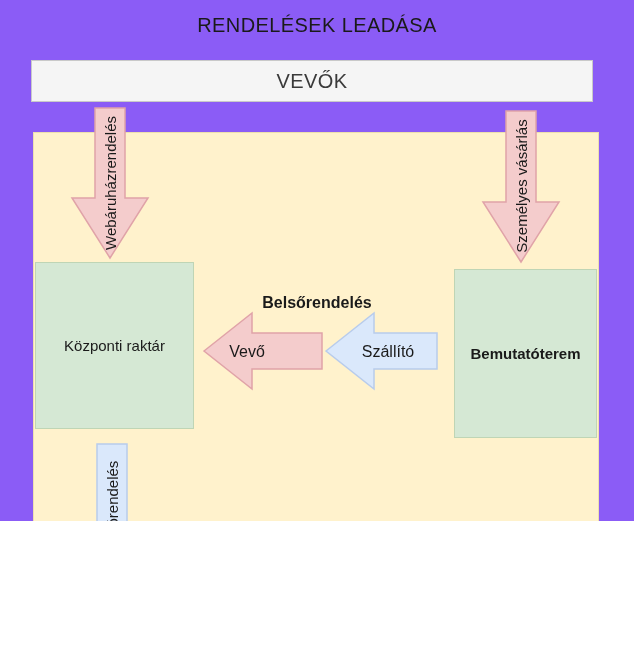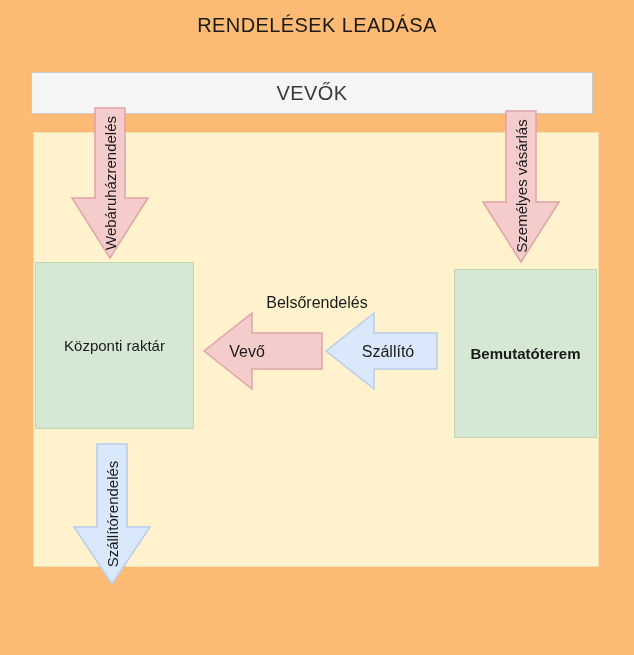--- a/index.html
+++ b/index.html
@@ -1,39 +1,39 @@
 <!DOCTYPE html>
 <html style="--pink-fill: #F4CCCC; --pink-stroke: #E0A3A8; --blue-fill: #DAE8FB; --blue-stroke: #B8CCEC; --green-fill: #D5E8D4; --green-stroke: #BFD5B5; --yellow-fill: #FFF2CC; --yellow-stroke: #EDDFAE; --gray-fill: #F5F5F5; --gray-stroke: #C9C9C9; --orange-fill: #FBE5CC; --orange-stroke: #F1D2A7; --text: #1A1A1A;"><head>
 <meta charset="utf-8">
 <style>
   html,body{margin:0;padding:0;background:#ffffff;}
   body{width:634px;height:655px;font-family:"Liberation Sans",sans-serif;}
-  .canvas{position:relative;width:634px;height:655px;overflow:hidden;background:#fdba74;}
+  .canvas{position:relative;width:634px;height:521px;overflow:hidden;background:#8b5cf6;}
 
   .title{position:absolute;top:14px;left:0;width:634px;text-align:center;
          font-size:20px;color:var(--text);letter-spacing:.4px;}
 
   .bar{position:absolute;display:flex;align-items:center;justify-content:center;
-       font-size:20px;box-sizing:border-box;letter-spacing:.4px;margin-top:12px;}
+       font-size:20px;box-sizing:border-box;letter-spacing:.4px;}
   .customers-bar{left:31px;top:60px;width:562px;height:42px;
        background:var(--gray-fill);border:1px solid var(--gray-stroke);color:#3a3a3a;}
   .suppliers-bar{left:31px;top:588px;width:568px;height:42px;
        background:var(--orange-fill);border:1px solid var(--orange-stroke);color:#222;}
 
   .yellow-area{position:absolute;left:33px;top:132px;width:566px;height:435px;
        background:var(--yellow-fill);border:1px solid var(--yellow-stroke);box-sizing:border-box;}
 
   .greenbox{position:absolute;display:flex;align-items:center;justify-content:center;
        background:var(--green-fill);border:1px solid var(--green-stroke);
        font-size:15px;color:var(--text);box-sizing:border-box;text-align:right;}
   .green-left{left:35px;top:262px;width:159px;height:167px;}
   .green-right{left:454px;top:269px;width:143px;height:169px;font-weight:bold;}
 
   .belso-label{position:absolute;left:237px;top:294px;width:160px;text-align:center;
-       font-size:16px;color:var(--text);}
+       font-size:16px;color:var(--text);font-weight:bold;}
 
   svg.arrow{position:absolute;overflow:visible;}
   .arrow-pink polygon{fill:var(--pink-fill);stroke:var(--pink-stroke);stroke-width:1.5;}
   .arrow-blue polygon{fill:var(--blue-fill);stroke:var(--blue-stroke);stroke-width:1.5;}
   svg.arrow text{font-family:"Liberation Sans",sans-serif;fill:var(--text);}
   .vlabel{font-size:15px;}
   .hlabel{font-size:16px;}
 </style>
 </head>
 <body>

